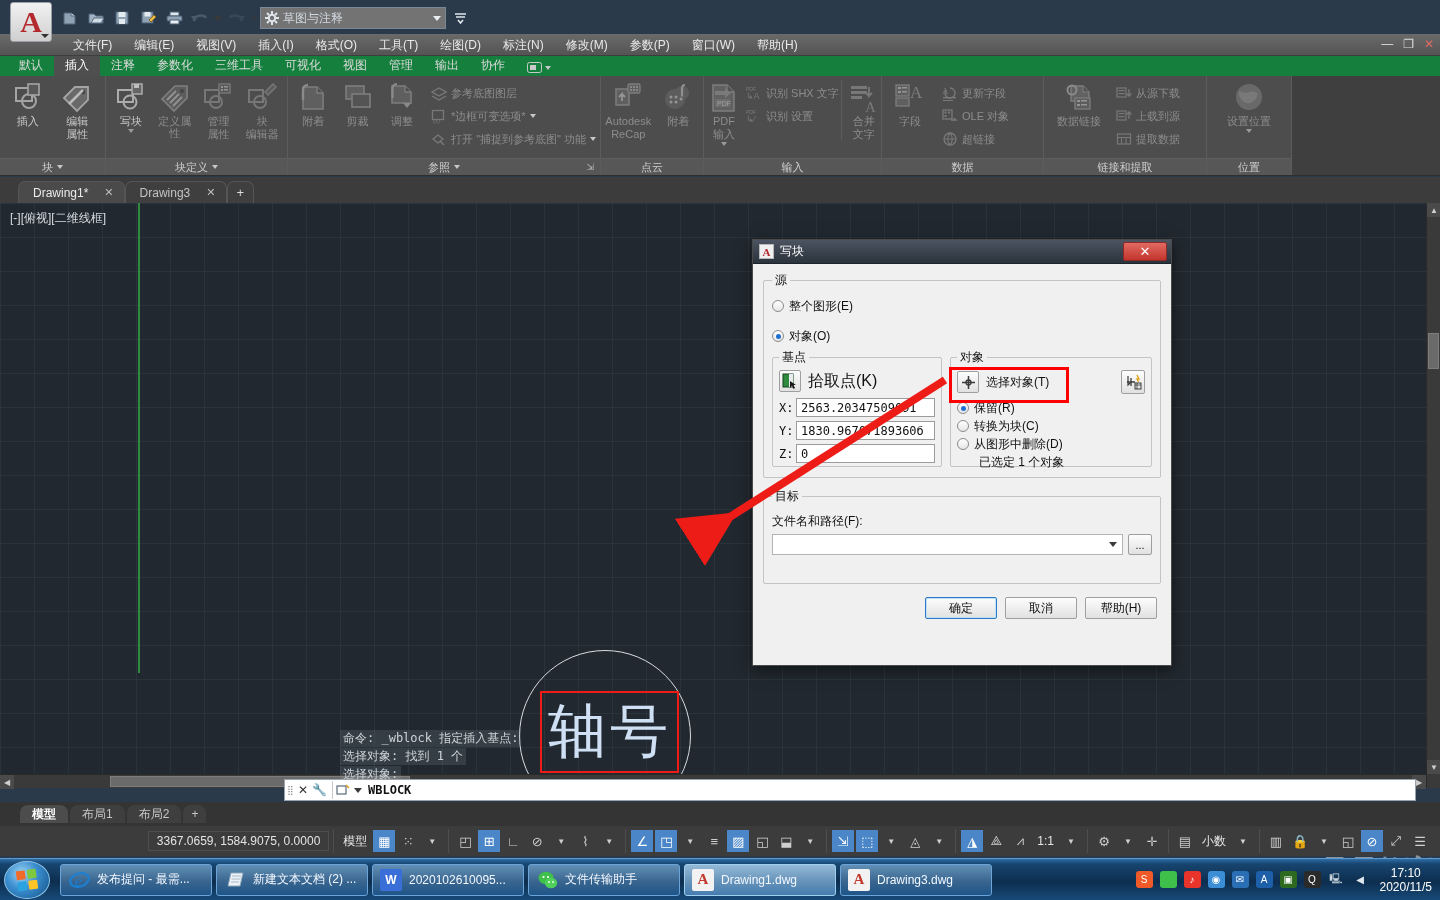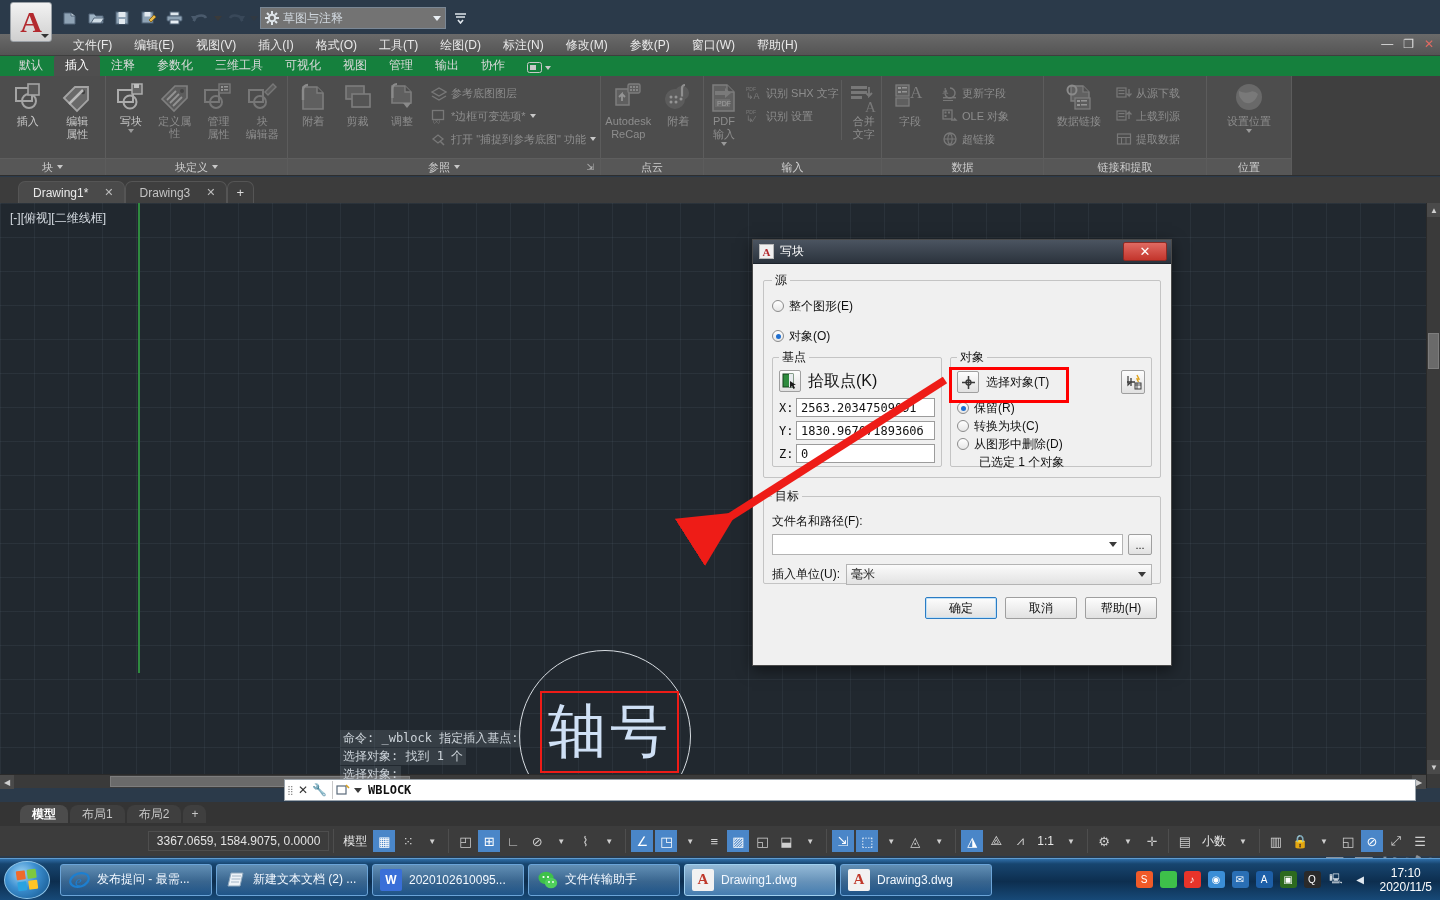--- a/index.html
+++ b/index.html
@@ -1086,29 +1086,20 @@
         <div style="font-size:12px; color:#111; margin:2px 0 4px">文件名和路径(F):</div>
         <div style="display:flex; align-items:center; gap:5px">
           <div class="combo" style="flex:1; height:21px">
             <span></span>
             <span class="arw">
                 <span class="tri-d" style="border-top-color:#3a3a3a"></span>
               </span>
           </div>
           <span class="btn3d" style="width:24px;height:21px; font-size:11px;">...</span>
         </div>
-        <div style="display:flex; align-items:center; gap:6px; margin-top:9px">
-          <span style="font-size:12px;color:#111">插入单位(U):</span>
-          <div class="combo gray" style="flex:1; height:21px">
-            <span>毫米</span>
-            <span class="arw">
-                <span class="tri-d" style="border-top-color:#3a3a3a"></span>
-              </span>
-          </div>
-        </div>
       </fieldset>
 
       <div style="display:flex; justify-content:flex-end; gap:8px; margin-top:13px; padding-right:4px">
         <span class="btn3d okbtn" style="width:72px;height:22px">确定</span>
         <span class="btn3d" style="width:72px;height:22px">取消</span>
         <span class="btn3d" style="width:72px;height:22px">帮助(H)</span>
       </div>
     </div>
 
     <div class="hl-red" style="left:196px; top:127px; width:120px; height:36px;"></div>

